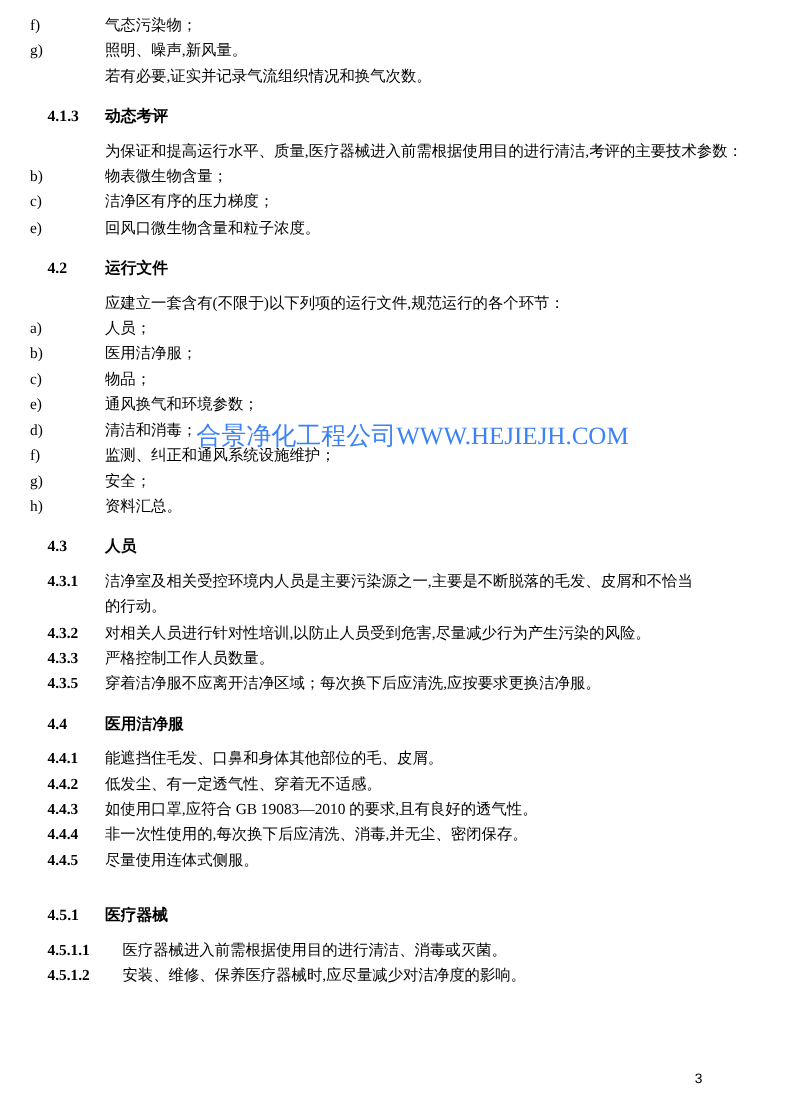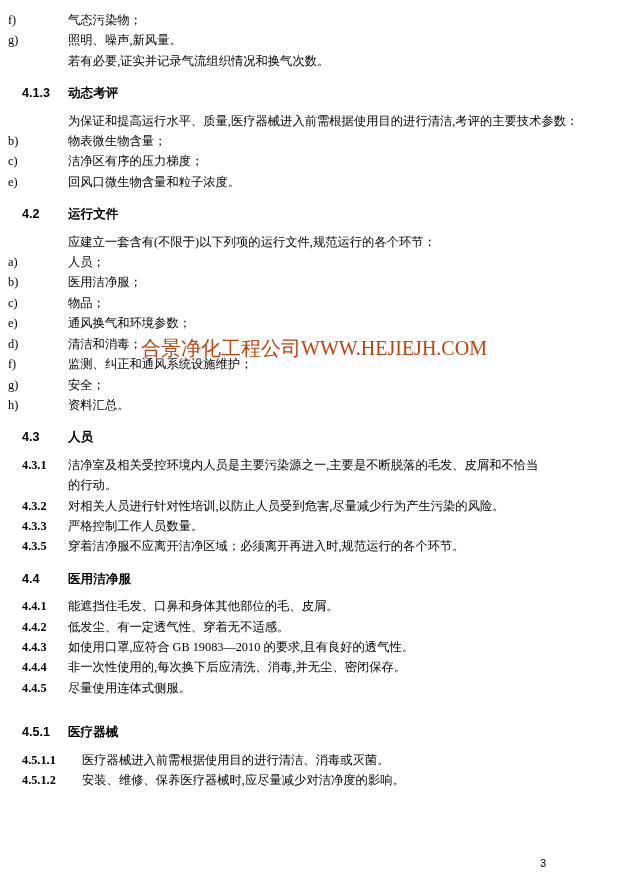--- a/index.html
+++ b/index.html
@@ -14,39 +14,40 @@
     color: #000000;
     position: relative;
     overflow: hidden;
   }
   .page {
     position: relative;
     width: 570px;
     height: 879px;
     box-sizing: border-box;
     padding: 10px 26px 0 22px;
+    margin-left: 16px;
   }
   .line {
     font-size: 12.3px;
     line-height: 20.4px;
     white-space: pre;
   }
   .li {
     padding-left: 46px;
     text-indent: -30px;
   }
   .li .lbl {
     display: inline-block;
     width: 30px;
   }
   .para {
     padding-left: 46px;
   }
   .heading {
-    font-family: Liberation Sans, sans-serif;
+    font-family: Liberation Serif, serif;
     font-size: 12.6px;
     font-weight: bold;
     line-height: 20.4px;
     white-space: pre;
   }
   .heading .num {
     display: inline-block;
     width: 46px;
   }
   .heading.sub .num {
@@ -74,21 +75,21 @@
     width: 60px;
   }
   .spacer-sm { height: 7px; }
   .spacer-md { height: 12px; }
   .watermark {
     position: absolute;
     left: 141px;
     top: 335px;
     font-family: "Liberation Serif", "DejaVu Serif", serif;
     font-size: 20px;
-    color: #c2410c;
+    color: #3b82f6;
     white-space: pre;
     letter-spacing: 0px;
     pointer-events: none;
   }
   .page-number {
     position: absolute;
     right: 24px;
     bottom: 10px;
     font-family: "Liberation Sans", "DejaVu Sans", sans-serif;
     font-size: 11px;
@@ -124,21 +125,21 @@
   <div class="line li"><span class="lbl">f)</span><span>监测、纠正和通风系统设施维护；</span></div>
   <div class="line li"><span class="lbl">g)</span><span>安全；</span></div>
   <div class="line li"><span class="lbl">h)</span><span>资料汇总。</span></div>
 
   <div class="spacer-md"></div>
   <div class="heading"><span class="num">4.3</span><span>人员</span></div>
   <div class="spacer-sm"></div>
   <div class="numpara"><span class="n">4.3.1</span><span>洁净室及相关受控环境内人员是主要污染源之一,主要是不断脱落的毛发、皮屑和不恰当的行动。</span></div>
   <div class="numpara"><span class="n">4.3.2</span><span>对相关人员进行针对性培训,以防止人员受到危害,尽量减少行为产生污染的风险。</span></div>
   <div class="numpara"><span class="n">4.3.3</span><span>严格控制工作人员数量。</span></div>
-  <div class="numpara"><span class="n">4.3.5</span><span>穿着洁净服不应离开洁净区域；必须离开再进入时,规范运行的各个环节。</span></div>
+  <div class="numpara"><span class="n">4.3.5</span><span>穿着洁净服不应离开洁净区域；每次换下后应清洗,应按要求更换洁净服。</span></div>
 
   <div class="spacer-md"></div>
   <div class="heading"><span class="num">4.4</span><span>医用洁净服</span></div>
   <div class="spacer-sm"></div>
   <div class="numpara"><span class="n">4.4.1</span><span>能遮挡住毛发、口鼻和身体其他部位的毛、皮屑。</span></div>
   <div class="numpara"><span class="n">4.4.2</span><span>低发尘、有一定透气性、穿着无不适感。</span></div>
   <div class="numpara"><span class="n">4.4.3</span><span>如使用口罩,应符合 GB 19083—2010 的要求,且有良好的透气性。</span></div>
   <div class="numpara"><span class="n">4.4.4</span><span>非一次性使用的,每次换下后应清洗、消毒,并无尘、密闭保存。</span></div>
   <div class="numpara"><span class="n">4.4.5</span><span>尽量使用连体式侧服。</span></div>
 

